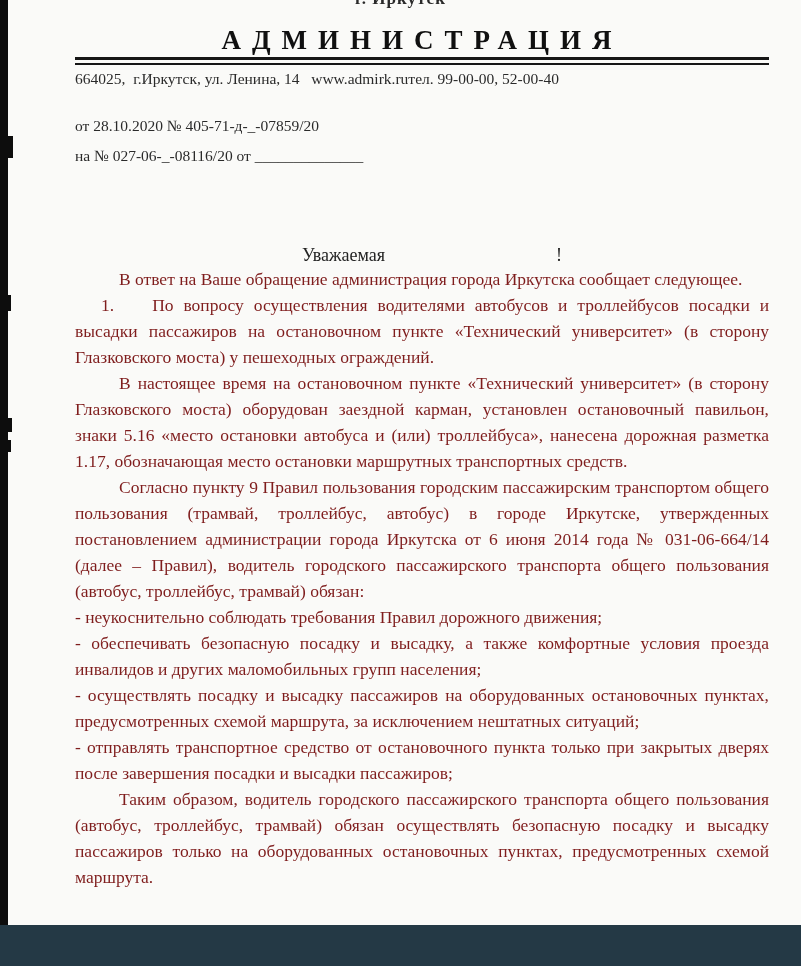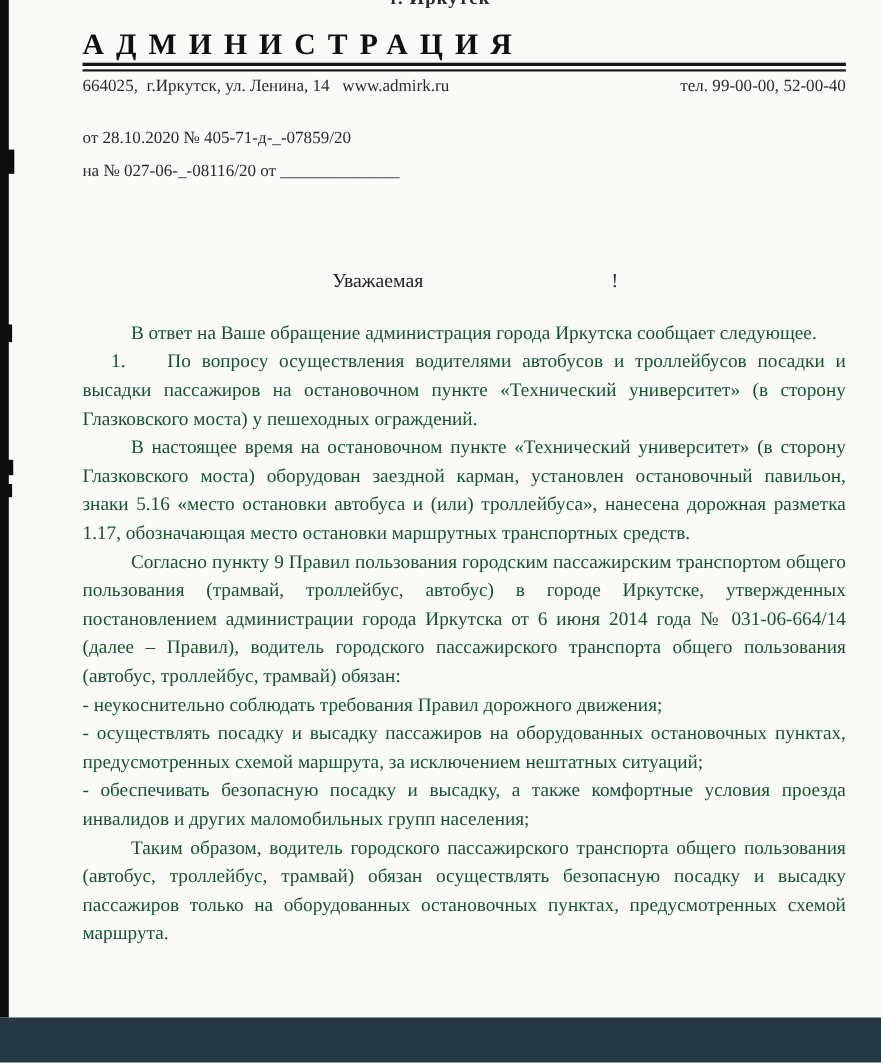--- a/index.html
+++ b/index.html
@@ -35,53 +35,52 @@
     position:relative;
     padding:0 32px 0 75px;
   }
   .place-line{
     position:absolute;top:-11px;left:0;width:100%;
     text-align:center;font-size:17px;font-weight:bold;
     letter-spacing:1px;color:#2a2a2a;
   }
   .org-title{
     margin:0;padding-top:25px;
-    text-align:left;
+    text-align:center;
     font-size:27px;font-weight:bold;
     letter-spacing:11px;
     color:#101010;
     line-height:30px;
   }
   .double-rule{
     margin-top:2px;
     height:3px;
     border-top:3px solid #161616;
     border-bottom:2px solid #161616;
   }
   .addr-row{
     margin-top:5px;
-    display:flex;justify-content:space-between;
+    display:flex;
     font-size:15.5px;color:#2a2a2a;
   }
   .addr-row span{white-space:pre;}
   .refs{margin-top:29px;font-size:15.5px;color:#2a2a2a;}
   .ref-line{margin:0 0 12px 0;white-space:pre;}
   .salutation{
     margin-top:80px;
     font-size:18px;color:#242424;
     display:flex;align-items:flex-start;
   }
   .salutation .greet{margin-left:227px;}
   .salutation .gap{display:inline-block;width:171px;}
   .letter-body{
-    margin-top:23px;
     font-size:17.5px;
     line-height:26px;
     text-align:justify;
-    color:#14532d;
+    color:#7f1d1d;
   }
   .para{margin:0;}
   .para-indent{text-indent:44px;}
   .para-num{text-indent:26px;}
   .pnum{padding-right:38px;}
   .para-flush{text-indent:0;}
 </style>
 </head>
 <body>
 
@@ -116,22 +115,23 @@
       <span class="gap"></span>
       <span>!</span>
     </div>
 
     <div class="letter-body">
       <p class="para para-indent">В ответ на Ваше обращение администрация города Иркутска сообщает следующее.</p>
       <p class="para para-num"><span class="pnum">1.</span><span>По вопросу осуществления водителями автобусов и троллейбусов посадки и высадки пассажиров на остановочном пункте «Технический университет» (в сторону Глазковского моста) у пешеходных ограждений.</span></p>
       <p class="para para-indent">В настоящее время на остановочном пункте «Технический университет» (в сторону Глазковского моста) оборудован заездной карман, установлен остановочный павильон, знаки 5.16 «место остановки автобуса и (или) троллейбуса», нанесена дорожная разметка 1.17, обозначающая место остановки маршрутных транспортных средств.</p>
       <p class="para para-indent">Согласно пункту 9 Правил пользования городским пассажирским транспортом общего пользования (трамвай, троллейбус, автобус) в городе Иркутске, утвержденных постановлением администрации города Иркутска от 6 июня 2014 года № 031-06-664/14 (далее – Правил), водитель городского пассажирского транспорта общего пользования (автобус, троллейбус, трамвай) обязан:</p>
       <p class="para para-flush">- неукоснительно соблюдать требования Правил дорожного движения;</p>
+      <p class="para para-flush">- обеспечивать безопасную посадку и высадку, а также комфортные условия проезда инвалидов и других маломобильных групп населения;</p>
       <p class="para para-flush">- осуществлять посадку и высадку пассажиров на оборудованных остановочных пунктах, предусмотренных схемой маршрута, за исключением нештатных ситуаций;</p>
-      <p class="para para-flush">- обеспечивать безопасную посадку и высадку, а также комфортные условия проезда инвалидов и других маломобильных групп населения;</p>
+      <p class="para para-flush">- отправлять транспортное средство от остановочного пункта только при закрытых дверях после завершения посадки и высадки пассажиров;</p>
       <p class="para para-indent">Таким образом, водитель городского пассажирского транспорта общего пользования (автобус, троллейбус, трамвай) обязан осуществлять безопасную посадку и высадку пассажиров только на оборудованных остановочных пунктах, предусмотренных схемой маршрута.</p>
     </div>
 
   </div>
 
   <div class="bottom-band"></div>
 
 </div>
 
 </body></html>

